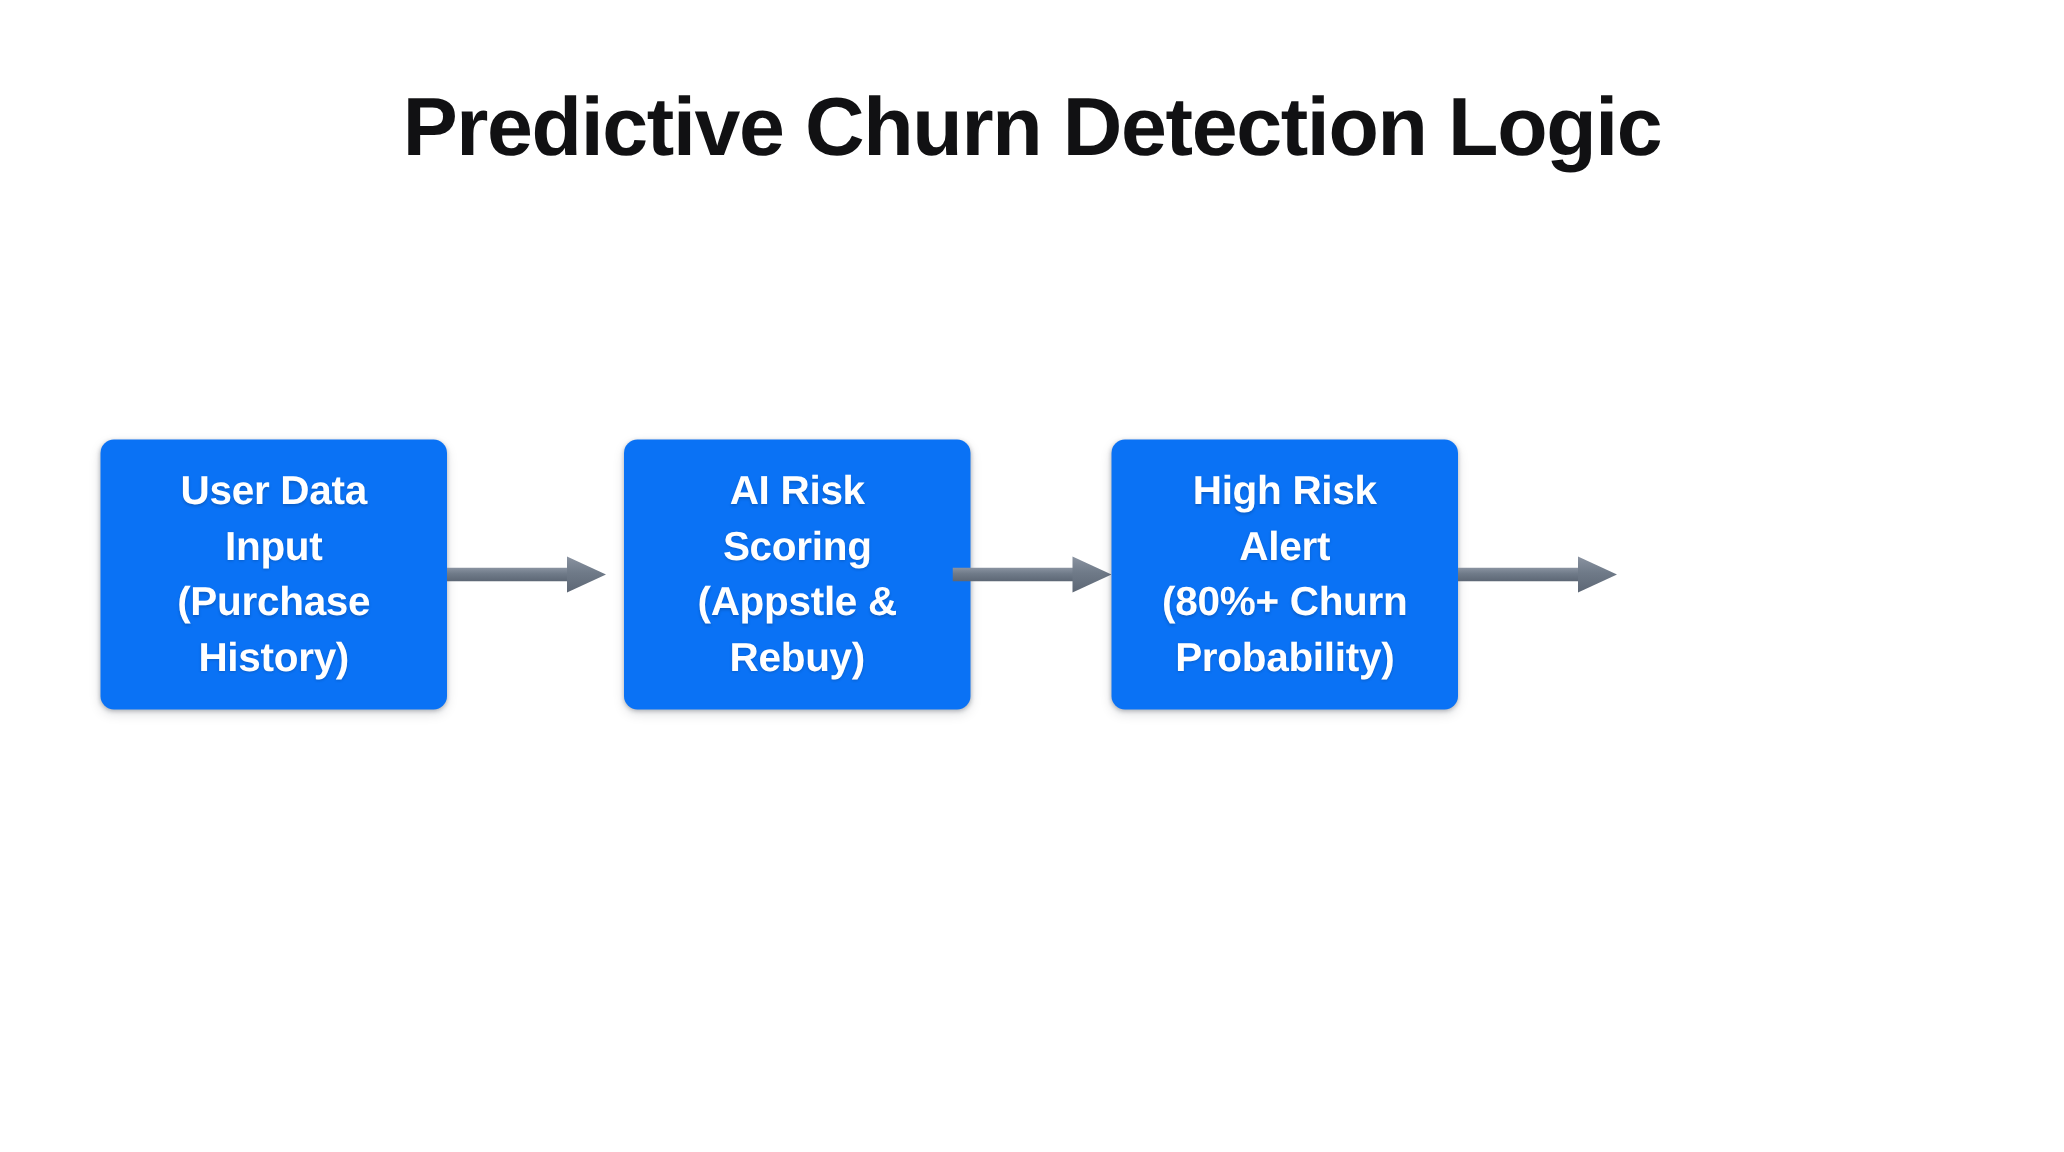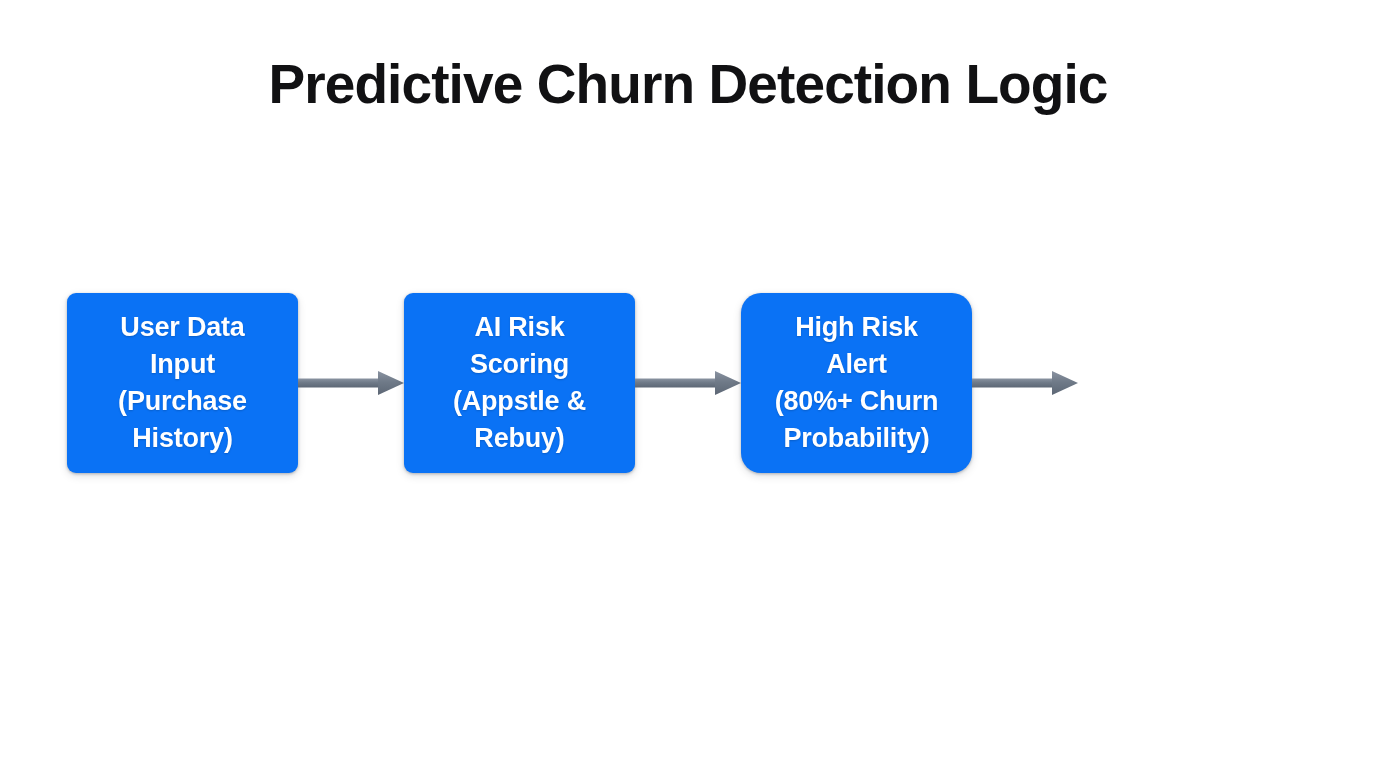--- a/index.html
+++ b/index.html
@@ -71,22 +71,22 @@
     color: #ffffff;
     font-size: 27px;
     line-height: 37px;
     font-weight: 700;
     letter-spacing: -0.2px;
     text-shadow: 0 1px 2px rgba(0, 0, 0, 0.18);
     white-space: pre-line;
   }
 
   #node-1 { left: 0px;   }
-  #node-2 { left: 337px; }
-  #node-3 { left: 674px; border-radius: 20px; }
+  #node-2 { left: 349px; }
+  #node-3 { left: 674px; }
   #node-4 { left: 1011px;}
 
   
   .flow-arrow {
     position: absolute;
     top: 73px;        
     width: 106px;
     height: 34px;
     overflow: visible;
   }

